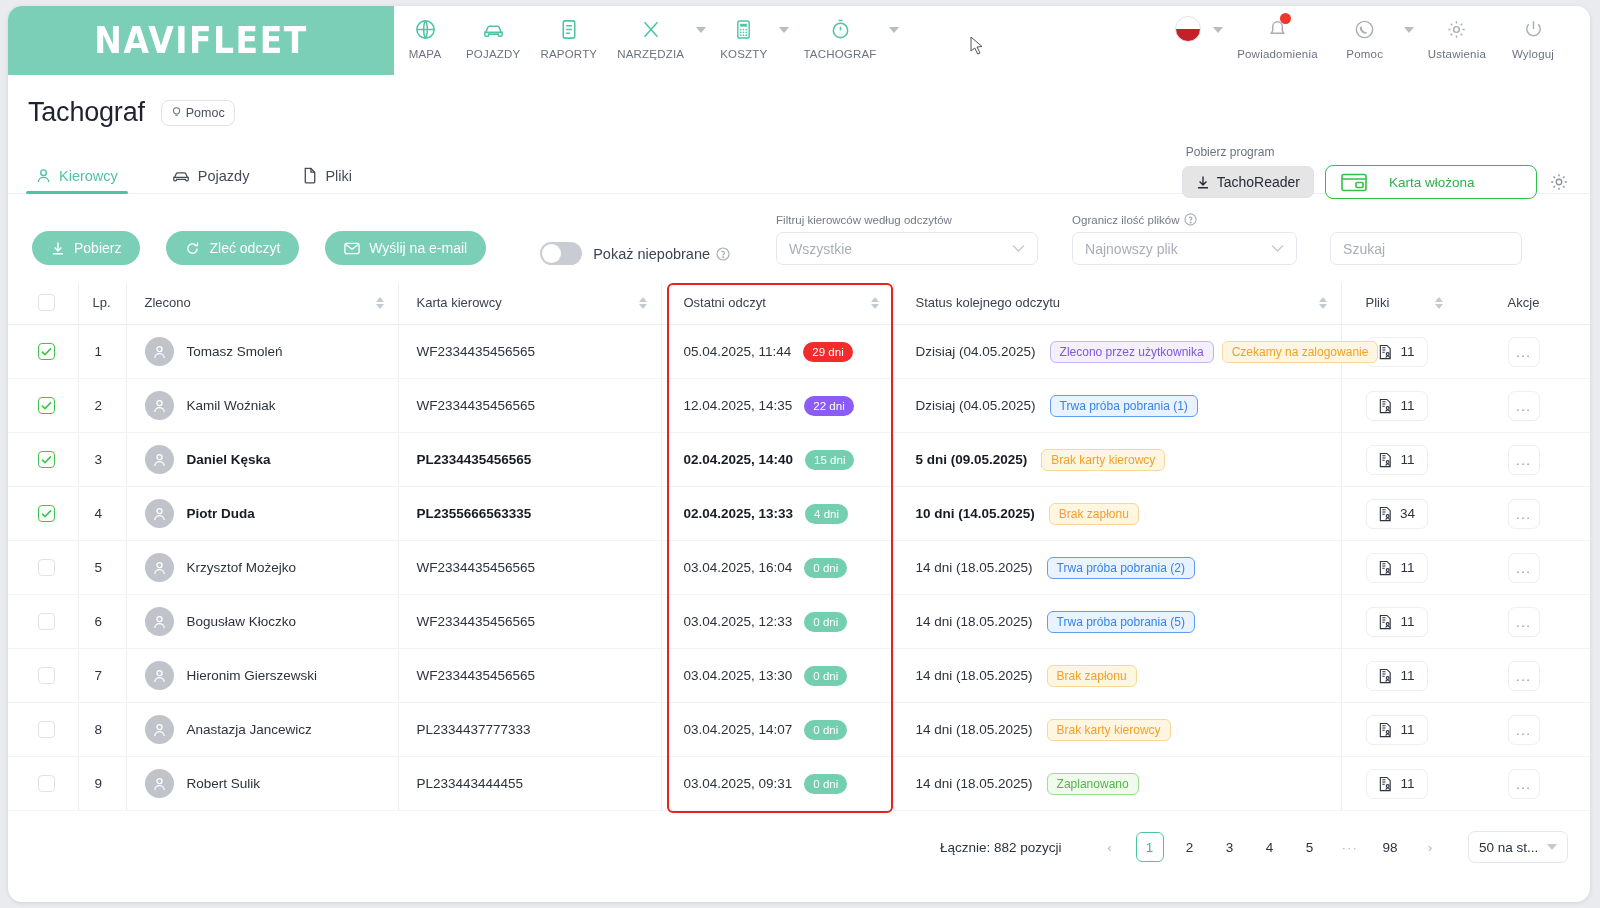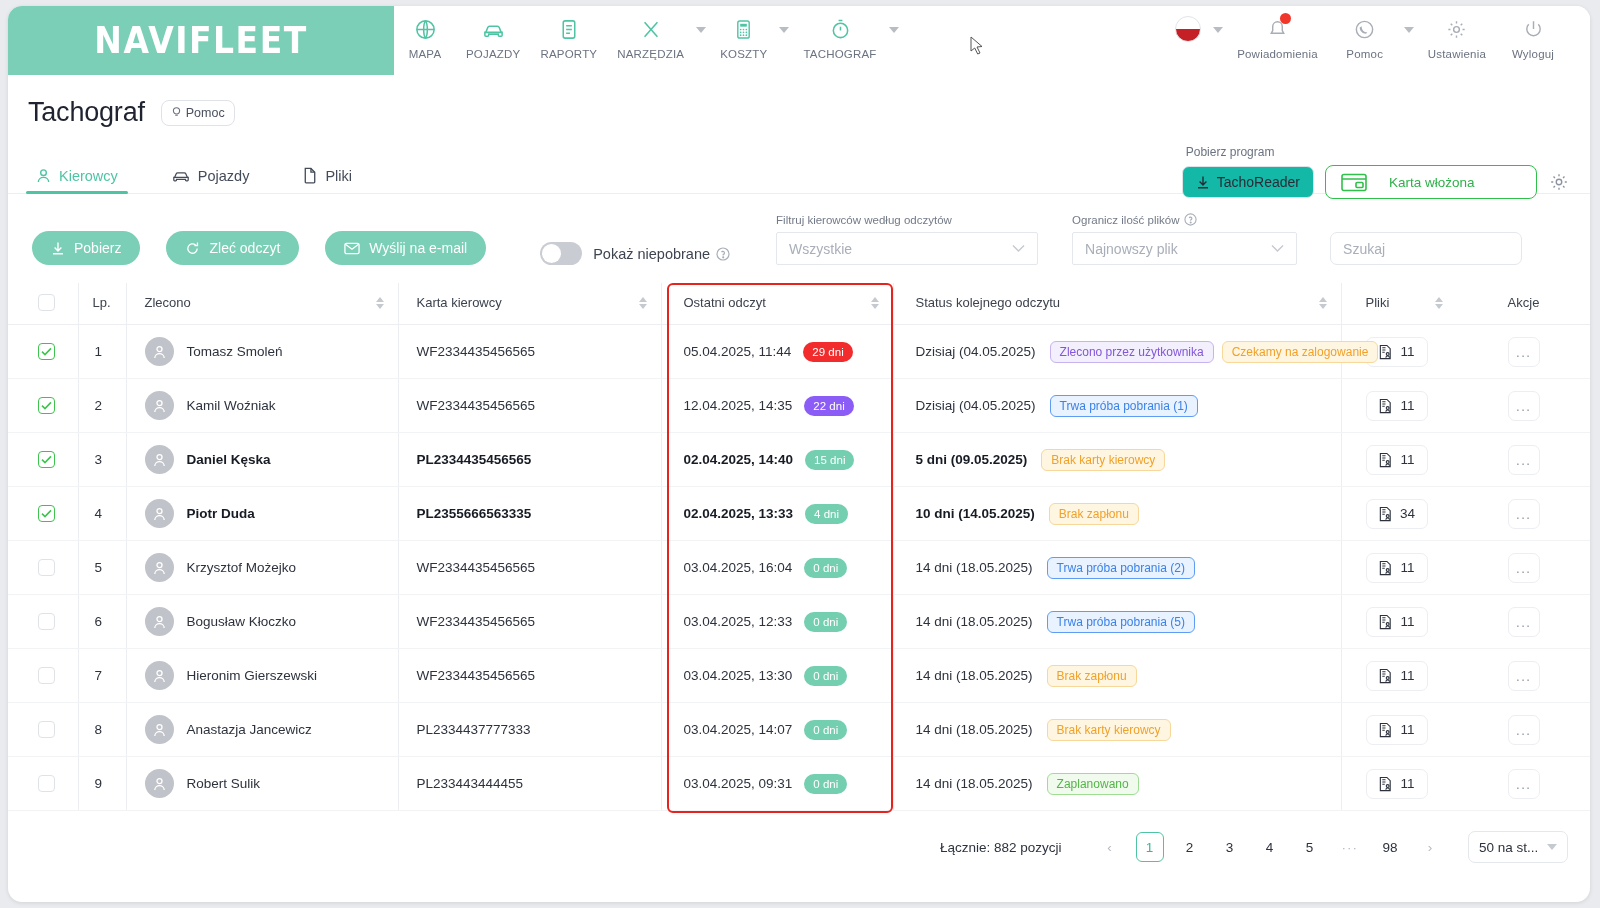--- a/index.html
+++ b/index.html
@@ -110,21 +110,21 @@
 
   
   .prog-block {
     position: absolute; right: 20px; top: 70px;
     display: flex; flex-direction: column; align-items: flex-start;
   }
   .prog-label { font-size: 12px; color: #6b7280; margin-bottom: 6px; margin-left: 4px; }
   .prog-row { display: flex; align-items: center; gap: 11px; }
   .btn-tacho {
     height: 32px; border: 1px solid #dfe2e7; border-radius: 7px;
-    background:#14b8a6; display:flex; align-items:center; gap:7px;
+    background:#e5e5e5; display:flex; align-items:center; gap:7px;
     padding: 0 13px; font-size: 14px; color: #282c38; cursor: pointer;
   }
   .btn-card {
     height: 34px; border: 1.6px solid #2fc04a; border-radius: 8px;
     background:#fff; display:flex; align-items:center; gap: 22px;
     padding: 0 15px; font-size: 13.5px; color: #2fb04a; cursor: pointer;
     min-width: 212px;
   }
   .gear-btn { cursor: pointer; display:flex; align-items:center; }
 
@@ -168,21 +168,21 @@
   }
   .toggle .knob {
     position:absolute; left: 2px; top: 2px;
     width: 19px; height: 19px; border-radius: 50%; background: #fff;
   }
   .toggle-label { font-size: 14.5px; color: #3e4450; display:flex; align-items:center; gap:6px; }
 
   .field { display: flex; flex-direction: column; }
   .field-label { font-size: 11.5px; color: #737a87; margin-bottom: 6px; display:flex; align-items:center; gap:5px; }
   .select-box {
-    height: 33px; border: 1px solid #e4e7eb; border-radius: 2px;
+    height: 33px; border: 1px solid #e4e7eb; border-radius: 7px;
     background: #fff; display:flex; align-items:center;
     padding: 0 12px; font-size: 14px; color: #a9aeb8;
     cursor:pointer; justify-content: space-between;
   }
   .search-box {
     height: 33px; border: 1px solid #e4e7eb; border-radius: 7px;
     background:#fff; display:flex; align-items:center;
     font-size: 14px; color:#a9aeb8; width: 192px; overflow:hidden;
   }
   .search-box input {

